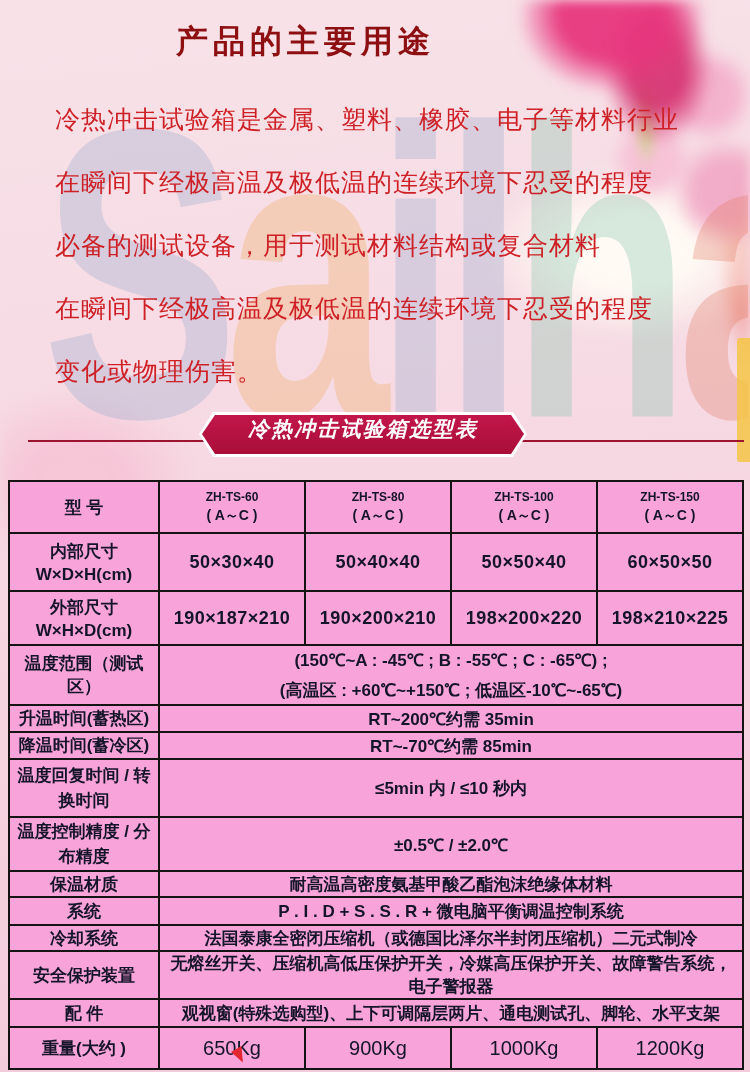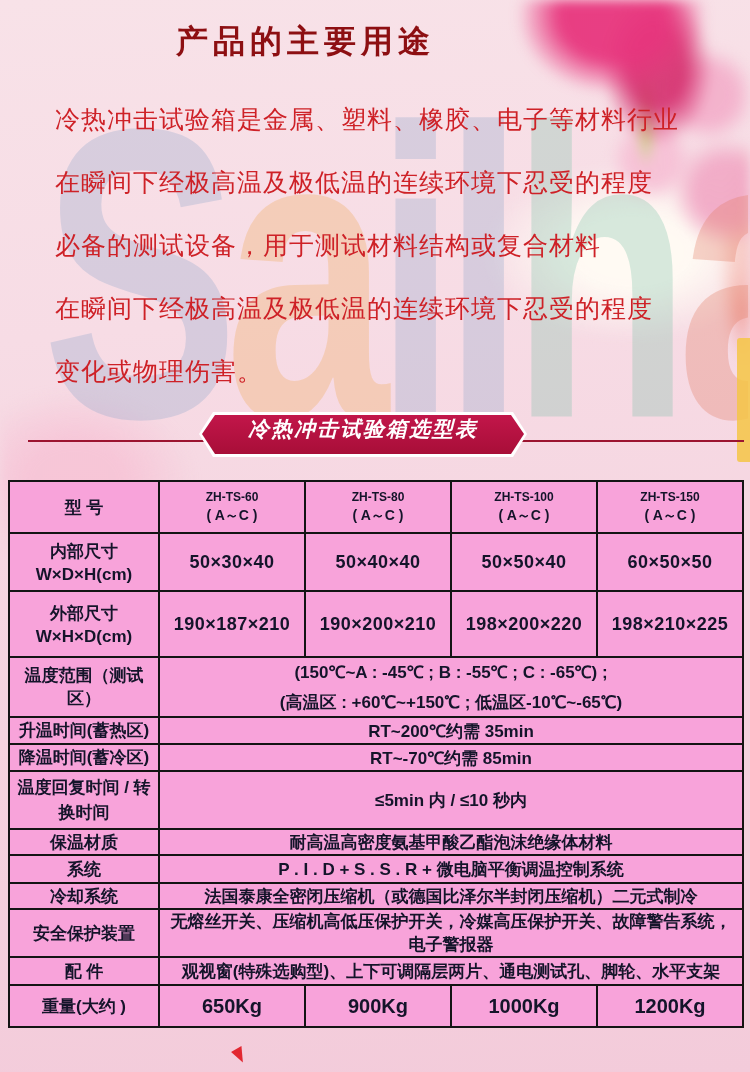--- a/index.html
+++ b/index.html
@@ -54,21 +54,21 @@
     border:2px solid #141414;background:#f8a3da;color:#14142a;
     text-align:center;vertical-align:middle;padding:0 3px;
   }
   .lbl{font-weight:bold;font-size:17px;}
   .lbl .l2{margin-top:2px;}
   .mname{font-size:12px;font-weight:bold;}
   .mvar{font-size:14px;font-weight:bold;margin-top:3px;}
   .val{font-size:18px;font-weight:bold;letter-spacing:.5px;}
   .sp{font-size:17px;font-weight:bold;}
   .sp .l2{margin-top:8px;}
-  .wt{font-size:20px;font-weight:bold;}
+  .wt{font-size:20px;font-weight:normal;}
   .cursor{
     position:absolute;top:1048px;left:234px;z-index:5;width:0;height:0;
     border-left:5px solid transparent;border-right:7px solid transparent;
     border-top:15px solid #e22731;transform:rotate(-30deg);
   }
 </style>
 </head>
 <body>
 
 <div class="page">
@@ -130,21 +130,21 @@
         <tr style="height:58px">
           <td class="lbl">
               <div>内部尺寸</div>
               <div class="l2">W×D×H(cm)</div>
             </td>
           <td class="val">50×30×40</td>
           <td class="val">50×40×40</td>
           <td class="val">50×50×40</td>
           <td class="val">60×50×50</td>
         </tr>
-        <tr style="height:66px">
+        <tr style="height:54px">
           <td class="lbl">
               <div>外部尺寸</div>
               <div class="l2">W×H×D(cm)</div>
             </td>
           <td class="val">190×187×210</td>
           <td class="val">190×200×210</td>
           <td class="val">198×200×220</td>
           <td class="val">198×210×225</td>
         </tr>
         <tr style="height:60px">
@@ -161,20 +161,27 @@
         <tr style="height:27px">
           <td class="lbl">降温时间(蓄冷区)</td>
           <td class="sp" colspan="4">RT~-70℃约需 85min</td>
         </tr>
         <tr style="height:58px">
           <td class="lbl">
               <div>温度回复时间 / 转</div>
               <div class="l2">换时间</div>
             </td>
           <td class="sp" colspan="4">≤5min 内 / ≤10 秒内</td>
+        </tr>
+        <tr style="height:54px">
+          <td class="lbl">
+              <div>温度控制精度 / 分</div>
+              <div class="l2">布精度</div>
+            </td>
+          <td class="sp" colspan="4">±0.5℃ / ±2.0℃</td>
         </tr>
         <tr style="height:26px">
           <td class="lbl">保温材质</td>
           <td class="sp" colspan="4">耐高温高密度氨基甲酸乙酯泡沫绝缘体材料</td>
         </tr>
         <tr style="height:28px">
           <td class="lbl">系统</td>
           <td class="sp" colspan="4">P . I . D + S . S . R + 微电脑平衡调温控制系统</td>
         </tr>
         <tr style="height:26px">

